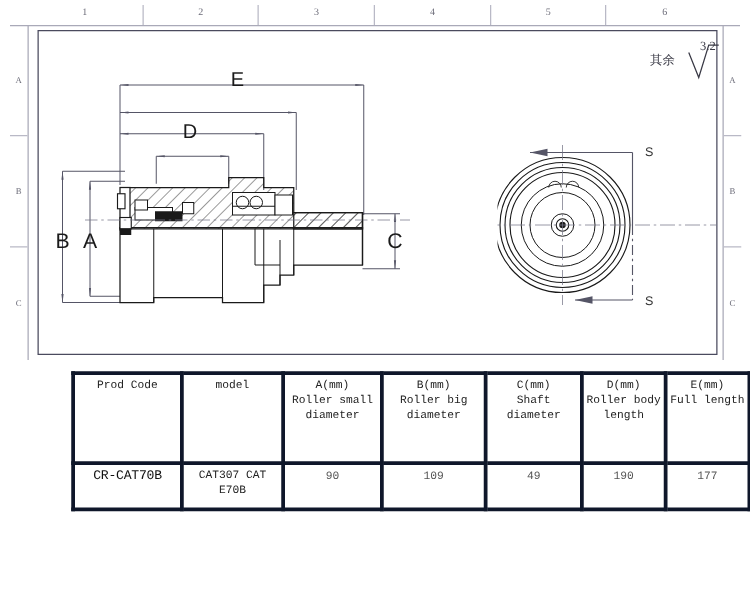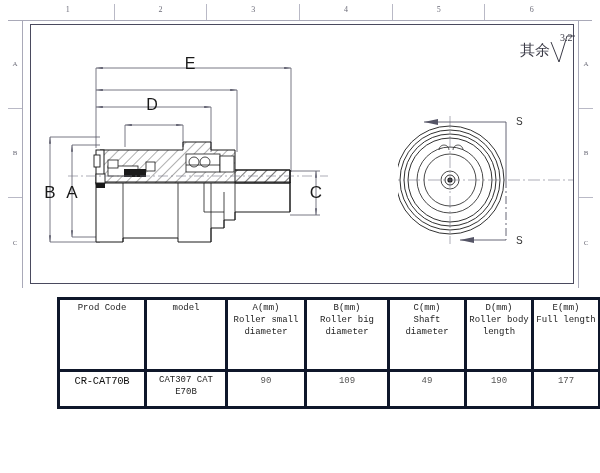--- a/index.html
+++ b/index.html
@@ -75,21 +75,21 @@
 
   
   #roughness {
     position: absolute;
     left: 512px; top: 28px;
     width: 70px; height: 32px;
   }
   #roughness .cjk {
     position: absolute;
     left: 0; top: 9px;
-    font-size: 15px;
+    font-size: 10px;
     color: #3a3a46;
     font-family: "DejaVu Sans", sans-serif;
   }
   #roughness .val {
     position: absolute;
     left: 40px; top: 0px;
     font-size: 10px;
     color: #3a3a46;
   }
 

